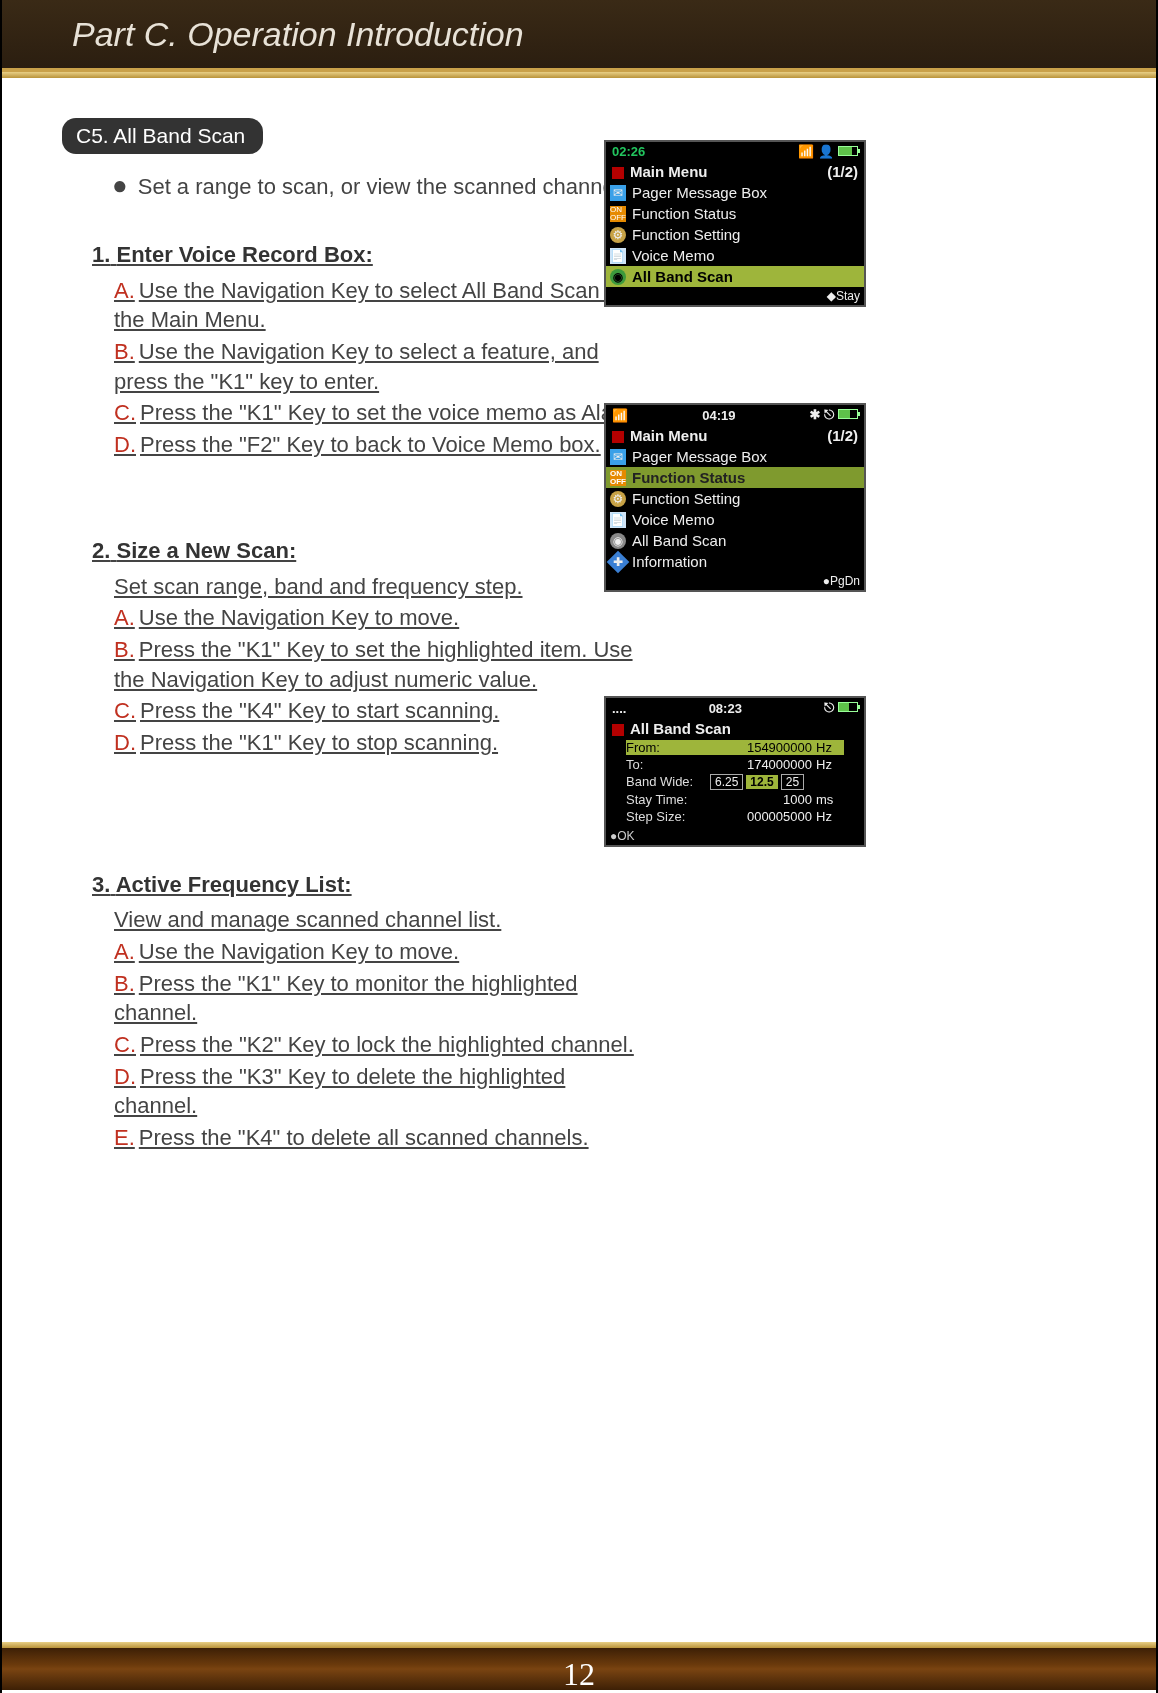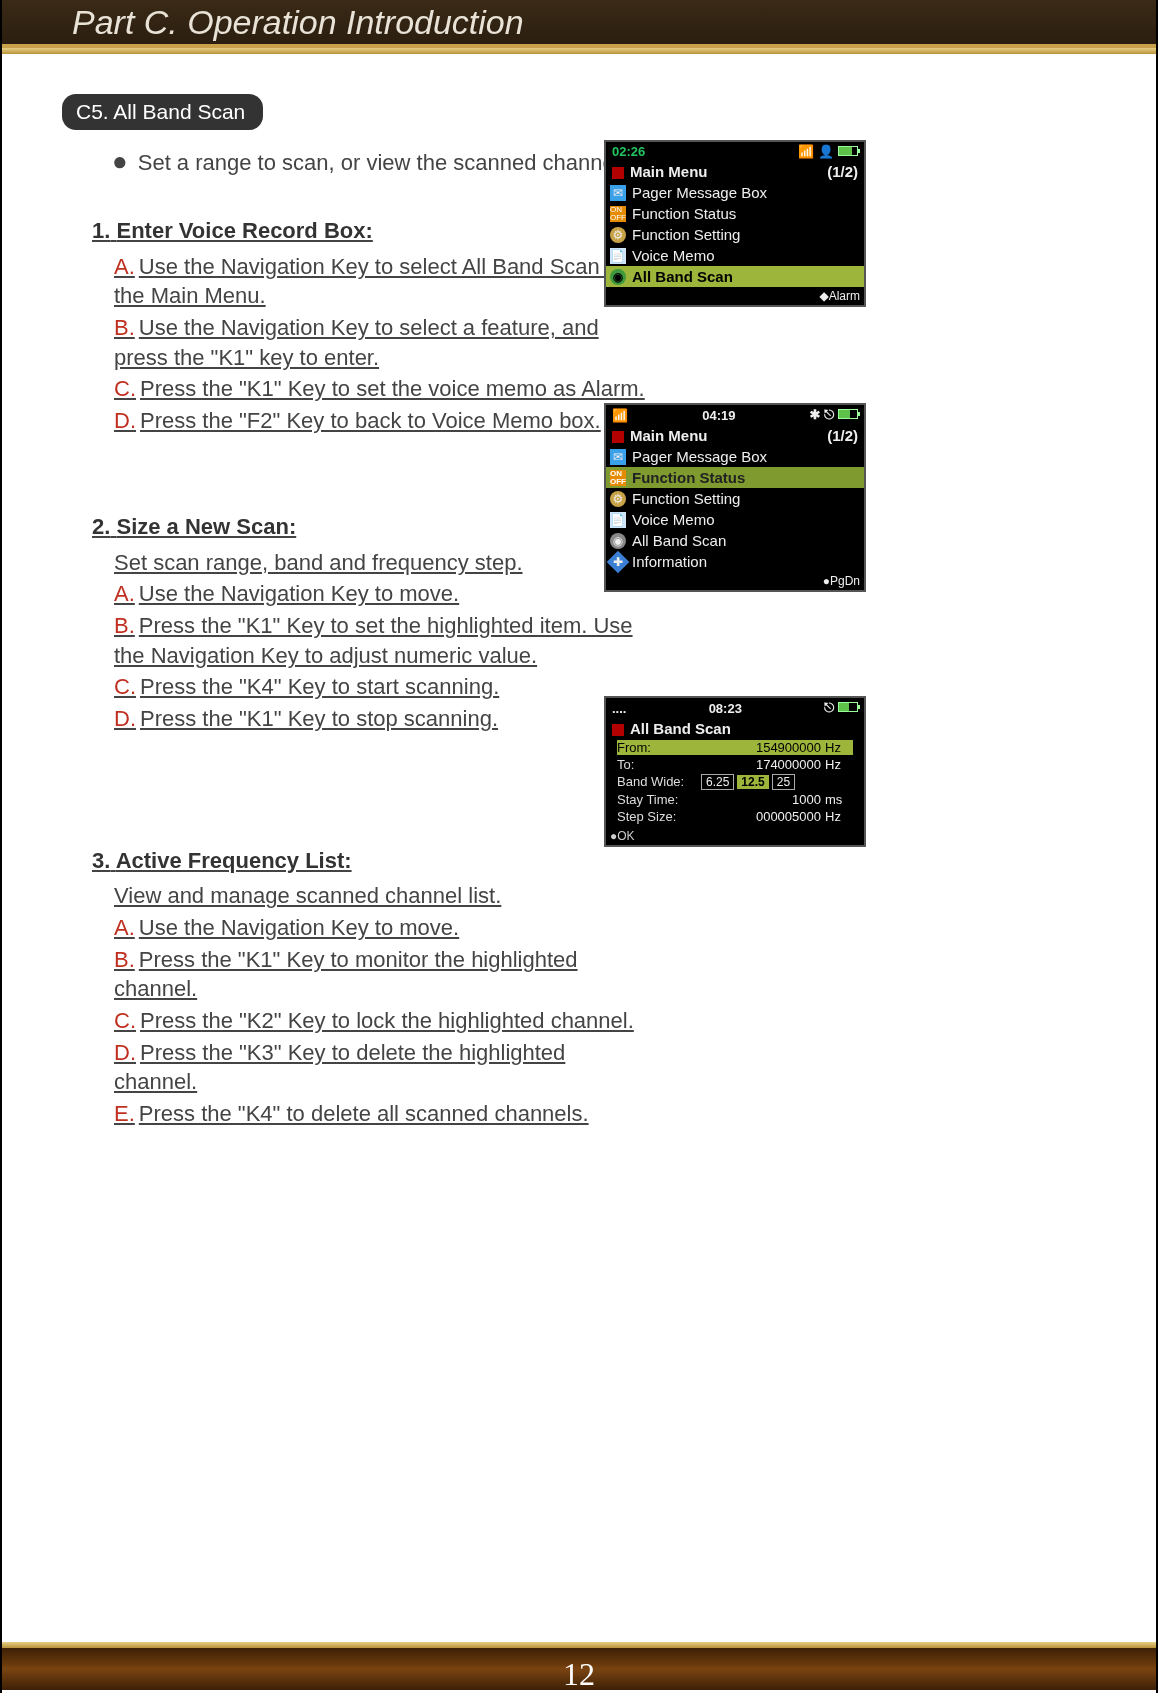--- a/index.html
+++ b/index.html
@@ -7,21 +7,21 @@
     width: 1158px;
     height: 1693px;
     background: #fff;
     font-family: Arial, Helvetica, sans-serif;
     position: relative;
     border-left: 2px solid #000;
     border-right: 2px solid #000;
   }
   
   .head-band {
-    height: 48px;
+    height: 72px;
     background: linear-gradient(#3a2a16 0%, #2b1e10 100%);
     border-bottom: 4px solid #c9a14a;
     display: flex; align-items: center;
     color: #e8e2d7;
     font-style: italic;
     font-size: 34px;
     padding-left: 70px;
   }
   .gold-line { height: 6px; background: linear-gradient(#e8cf86,#b9933a); }
 
@@ -78,21 +78,21 @@
   .ico.blue{background:#3aa0e8;} .ico.orange{background:#e68a00;}
   .ico.gear{background:#c7a246;border-radius:50%;}
   .ico.doc{background:#cfe4f7;} .ico.green{background:#3c9a3c;border-radius:50%;}
   .ico.gray{background:#888;border-radius:50%;}
   .ico.info{background:#3a7fd4;transform:rotate(45deg);}
   .batt{width:20px;height:10px;border:1px solid #9f9;display:inline-block;position:relative;}
   .batt::after{content:"";position:absolute;right:-3px;top:2px;width:2px;height:4px;background:#9f9;}
   .batt i{display:block;height:100%;background:#5ec24a;}
 
   
-  .s3 .trow{display:flex;padding:1px 11px;font-size:13px;}
+  .s3 .trow{display:flex;padding:1px 20px;font-size:13px;}
   .s3 .lab{width:82px;color:#ddd;}
   .s3 .val{flex:1;text-align:right;padding-right:4px;}
   .s3 .unit{width:28px;}
   .s3 .hi{background:#9eb53b;color:#000;}
   .s3 .box{border:1px solid #aaa;padding:0 4px;margin-left:2px;font-size:12px;}
   .s3 .box.sel{background:#9eb53b;color:#000;border-color:#000;font-weight:bold;}
   .s3 .okrow{font-size:12px;color:#ccc;padding:4px 4px 2px;}
 
   
   .foot-band {
@@ -186,21 +186,21 @@
       <span>Function Setting</span>
     </div>
   <div class="row">
       <span class="ico doc">📄</span>
       <span>Voice Memo</span>
     </div>
   <div class="row sel">
       <span class="ico green">◉</span>
       <span>All Band Scan</span>
     </div>
-  <div class="foot">◆Alarm</div>
+  <div class="foot">◆Stay</div>
 </div>
 
 <div class="shot" style="top:403px;">
   <div class="status">
     <span>📶</span>
     <span>04:19</span>
     <span>✱ ⎋ <span class="batt"><i style="width:60%"></i></span></span>
   </div>
   <div class="title">
     <span><span class="sq"></span><span>Main Menu</span></span>

